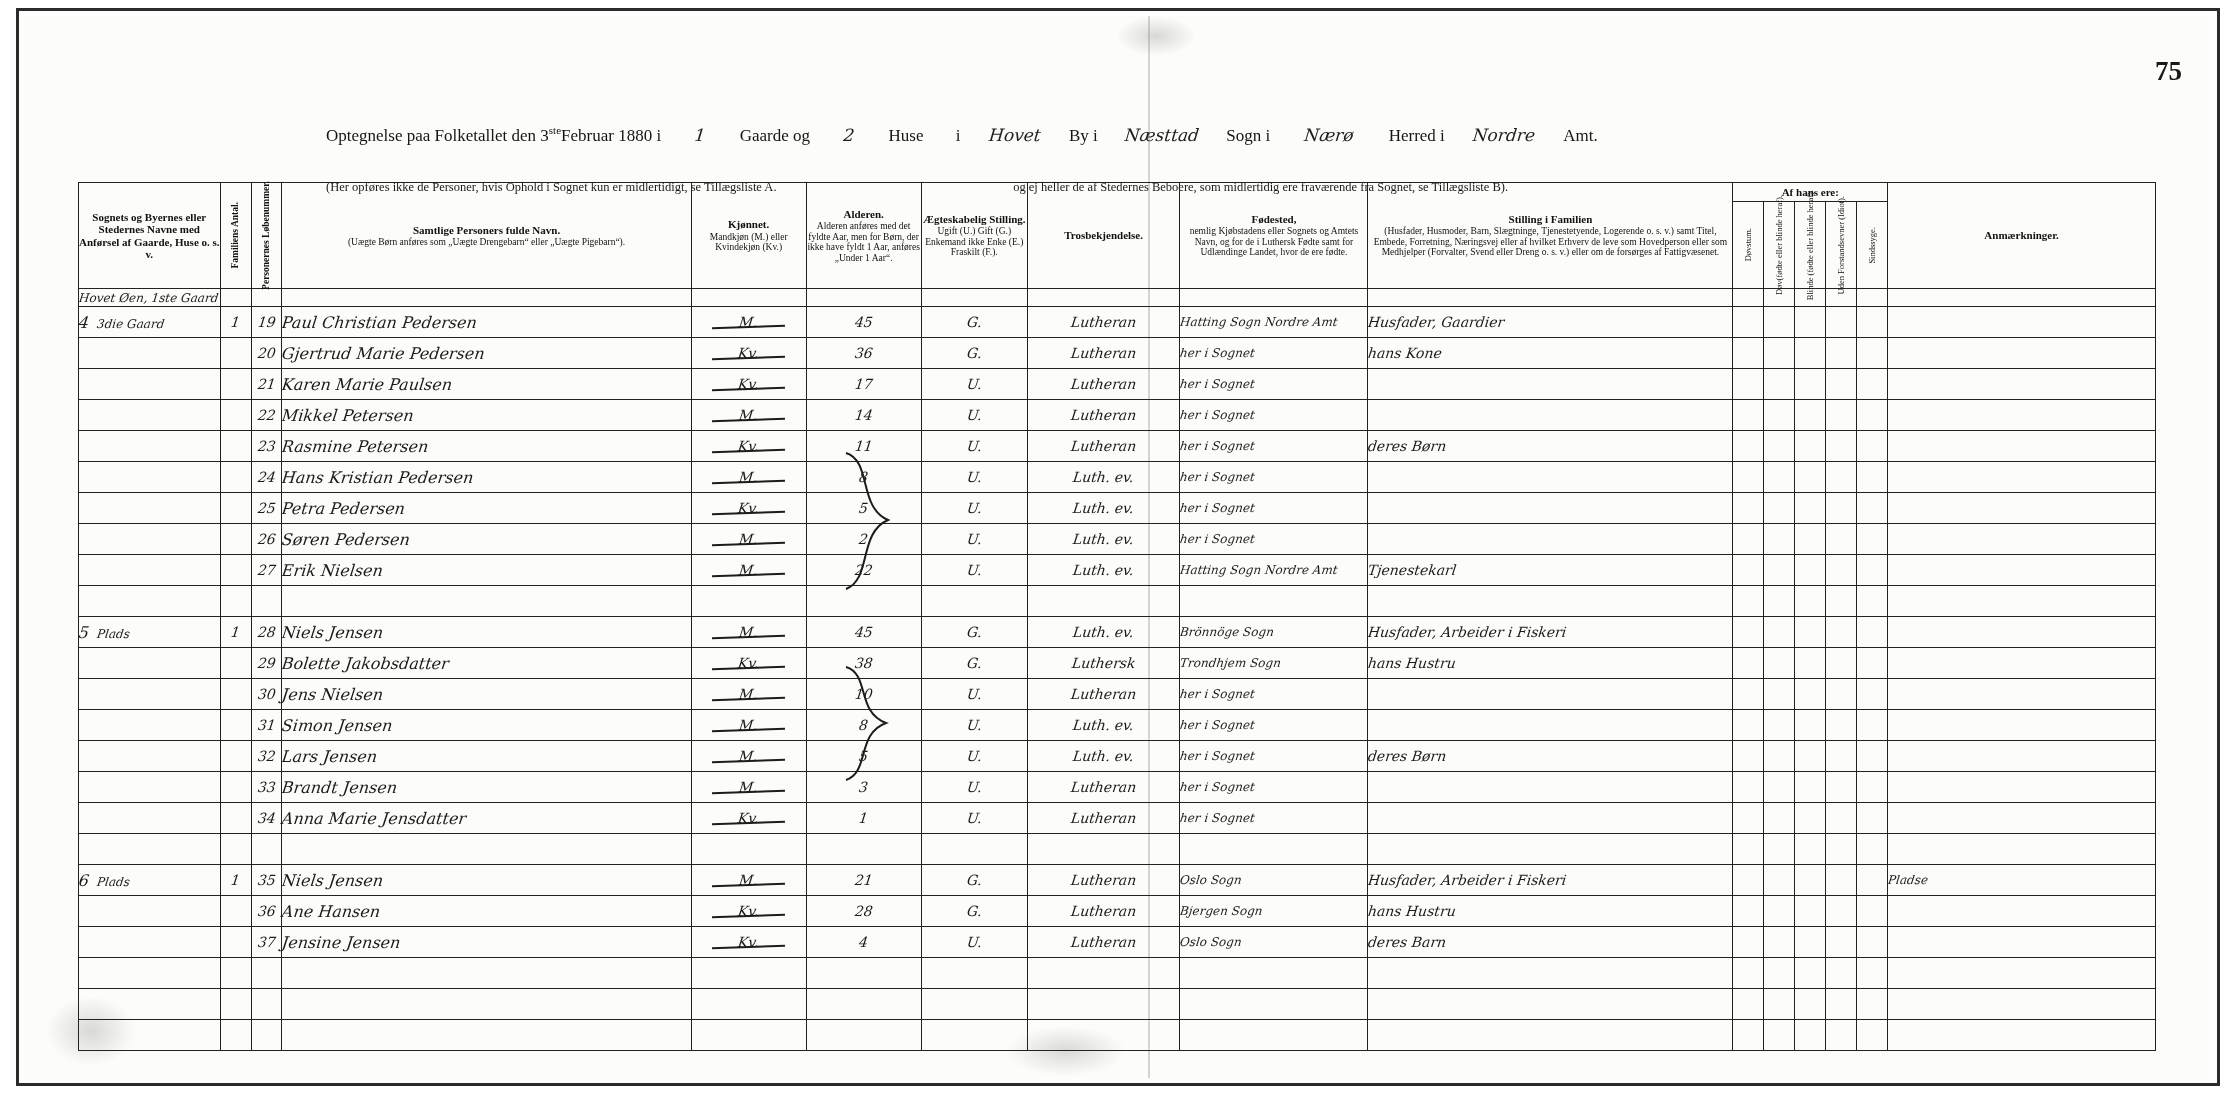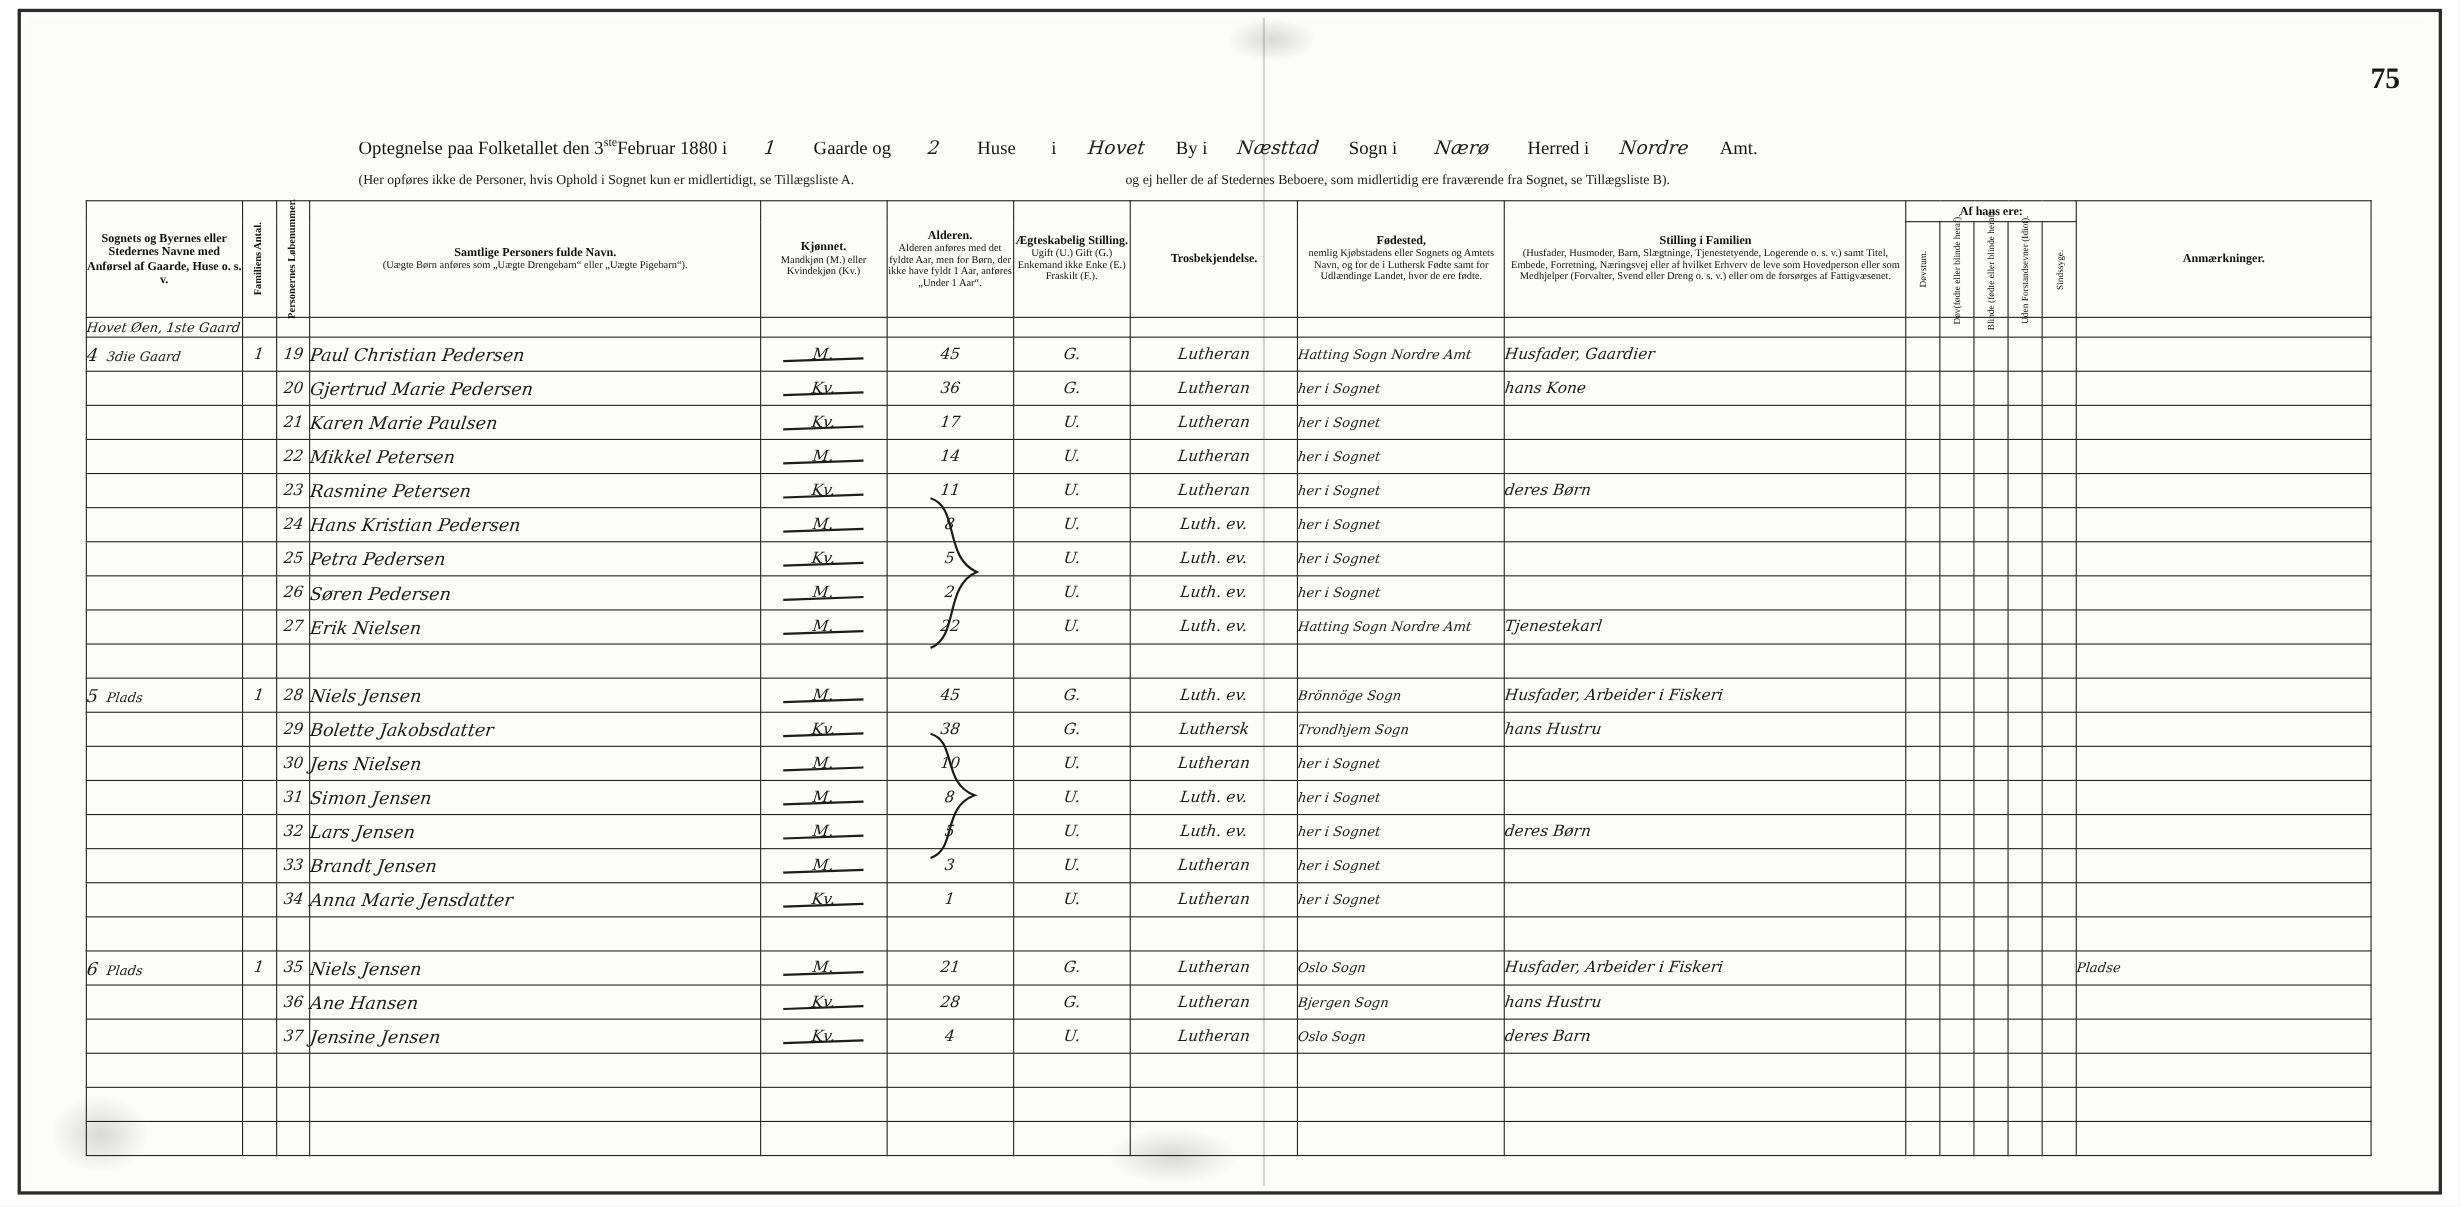--- a/index.html
+++ b/index.html
@@ -225,22 +225,22 @@
       <span class="seg">By i</span>
       <span class="hw hw-blank" style="min-width:120px;">Næsttad</span>
       <span class="seg">Sogn i</span>
       <span class="hw hw-blank" style="min-width:110px;">Nærø</span>
       <span class="seg">Herred i</span>
       <span class="hw hw-blank" style="min-width:110px;">Nordre</span>
       <span class="seg">Amt.</span>
     </div>
 
     <div id="note-line">
-      <span style="display:inline-block; width:680px;">(Her opføres ikke de Personer, hvis Ophold i Sognet kun er midlertidigt, se Tillægsliste A.</span>
-      <span style="display:inline-block; margin-left:14px;">og ej heller de af Stedernes Beboere, som midlertidig ere fraværende fra Sognet, se Tillægsliste B).</span>
+      <span style="display:inline-block; width:680px;margin-top:24px;">(Her opføres ikke de Personer, hvis Ophold i Sognet kun er midlertidigt, se Tillægsliste A.</span>
+      <span style="display:inline-block; margin-left:4px;">og ej heller de af Stedernes Beboere, som midlertidig ere fraværende fra Sognet, se Tillægsliste B).</span>
     </div>
 
     <div id="tbl-wrap">
       <table class="reg">
         <colgroup>
           <col style="width:128px">
           <col style="width:28px">
           <col style="width:28px">
           <col style="width:370px">
           <col style="width:104px">

